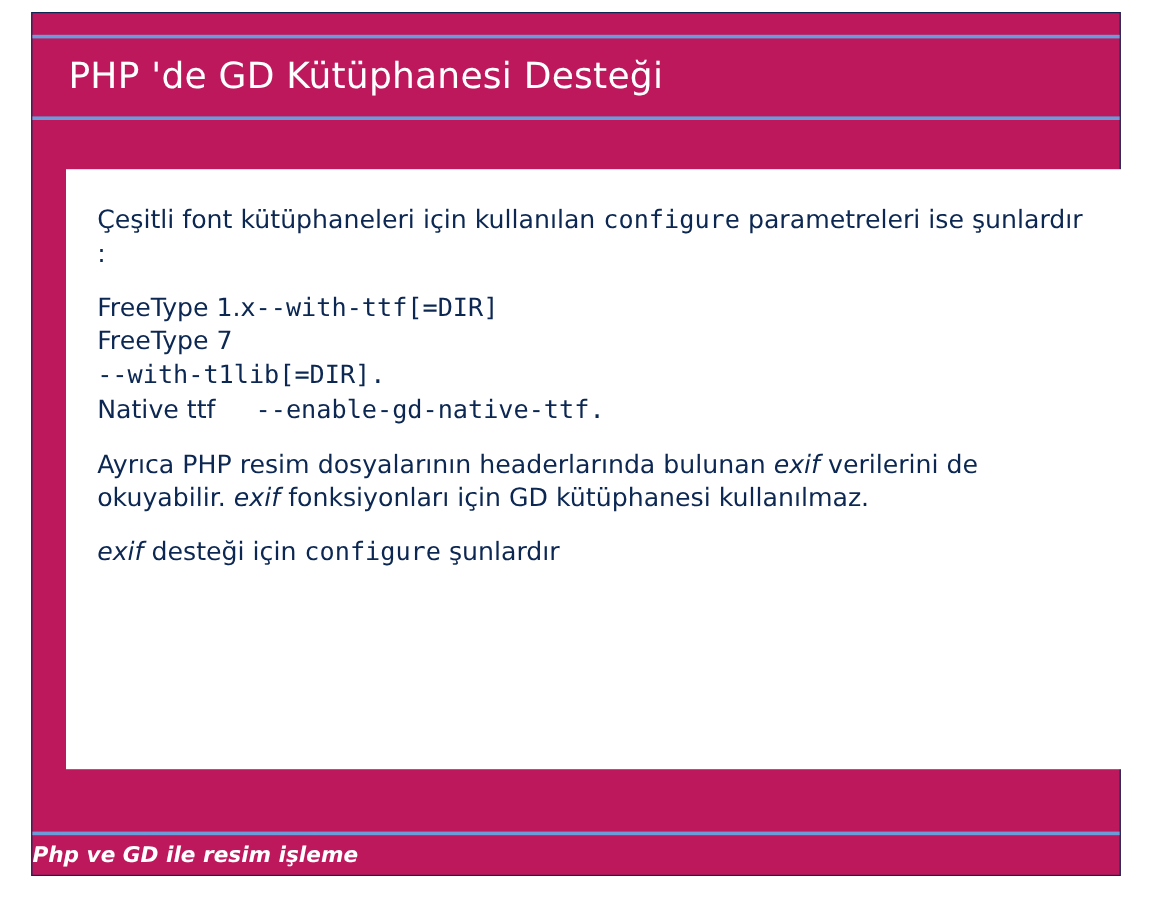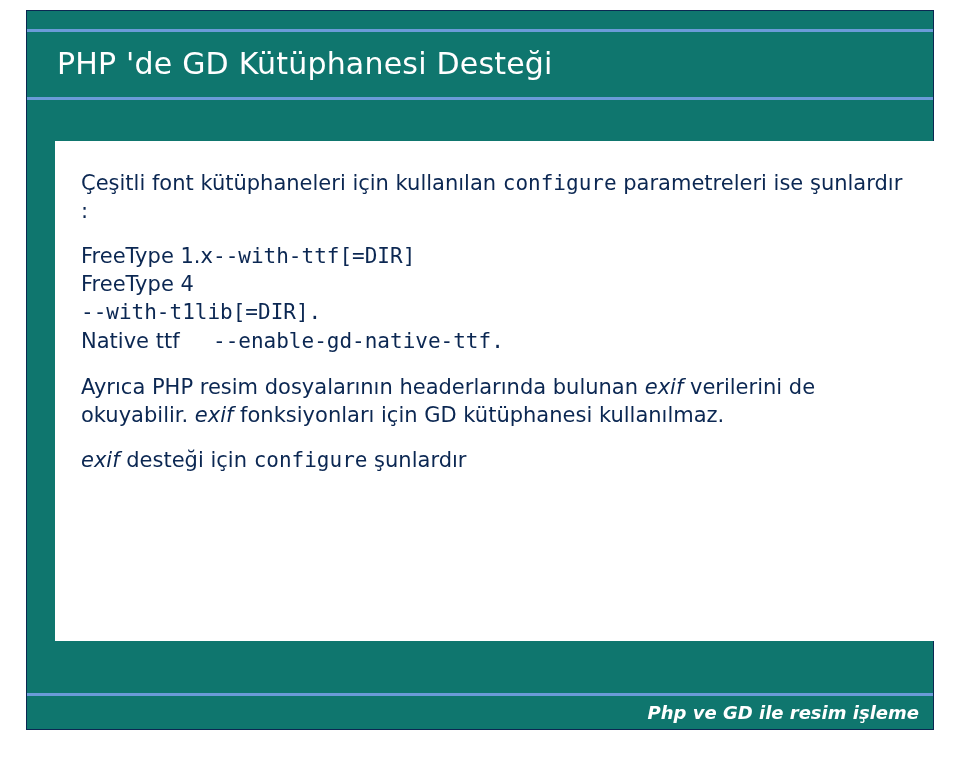--- a/index.html
+++ b/index.html
@@ -7,21 +7,21 @@
   body {
     background: #ffffff;
     font-family: "DejaVu Sans", "Liberation Sans", Verdana, sans-serif;
   }
   .slide {
     position: absolute;
     left: 26px;
     top: 10px;
     width: 908px;
     height: 720px;
-    background: #0f766e;
+    background: #be185d;
     border: 1px solid #0b2752;
     padding-left: 32px;
   }
   .title-bar {
     position: absolute;
     left: 0;
     top: 18px;
     width: 100%;
     padding: 14px 30px 16px 30px;
     border-top: 3px solid #6b9bd8;
@@ -53,21 +53,20 @@
   .cfg-val { font-family: "DejaVu Sans Mono", "Liberation Mono", Menlo, monospace; }
   .italic { font-style: italic; }
   .indent { margin-left: 46px; }
   .footer {
     position: absolute;
     right: 0;
     bottom: 0;
     width: 100%;
     border-top: 3px solid #6b9bd8;
     padding: 6px 14px 6px 0;
-    text-align: right;
   }
   .footer span {
     color: #ffffff;
     font-style: italic;
     font-weight: 700;
     font-size: 18px;
   }
 </style>
 </head>
 <body>
@@ -83,21 +82,21 @@
     <p class="para">
       <span>Çeşitli font kütüphaneleri için kullanılan </span><span class="mono">configure</span><span> parametreleri ise şunlardır :</span>
     </p>
 
     <div class="cfg-table">
       <div class="cfg-row">
         <div class="cfg-label">FreeType 1.x</div>
         <div class="cfg-val">--with-ttf[=DIR]</div>
       </div>
       <div class="cfg-row">
-        <div class="cfg-label">FreeType 4</div>
+        <div class="cfg-label">FreeType 7</div>
       </div>
       <div class="cfg-row">
         <div class="cfg-val">--with-t1lib[=DIR].</div>
       </div>
       <div class="cfg-row">
         <div class="cfg-label">Native ttf</div>
         <div class="cfg-val">--enable-gd-native-ttf.</div>
       </div>
     </div>
 

